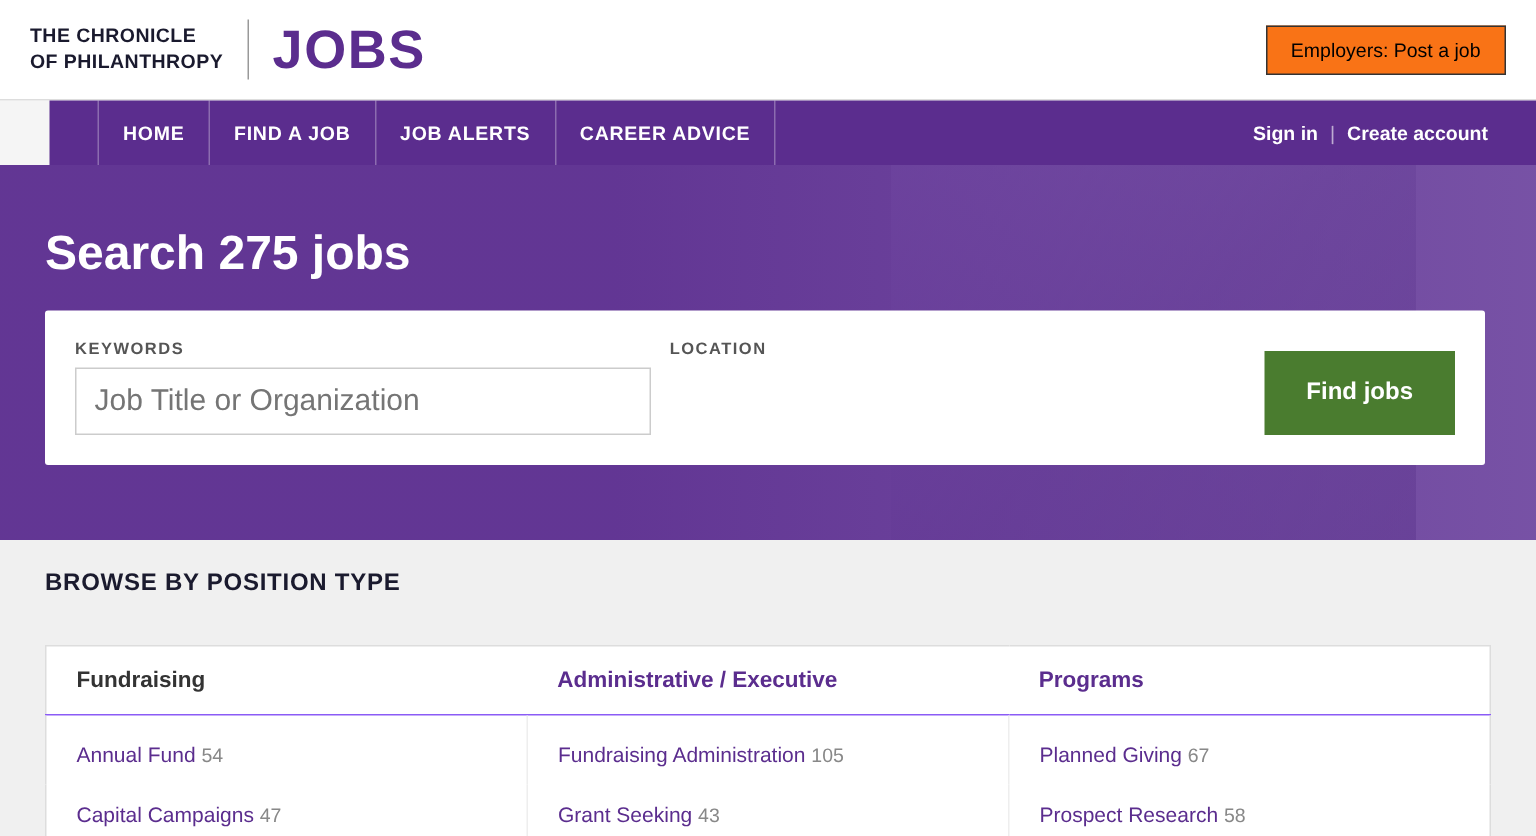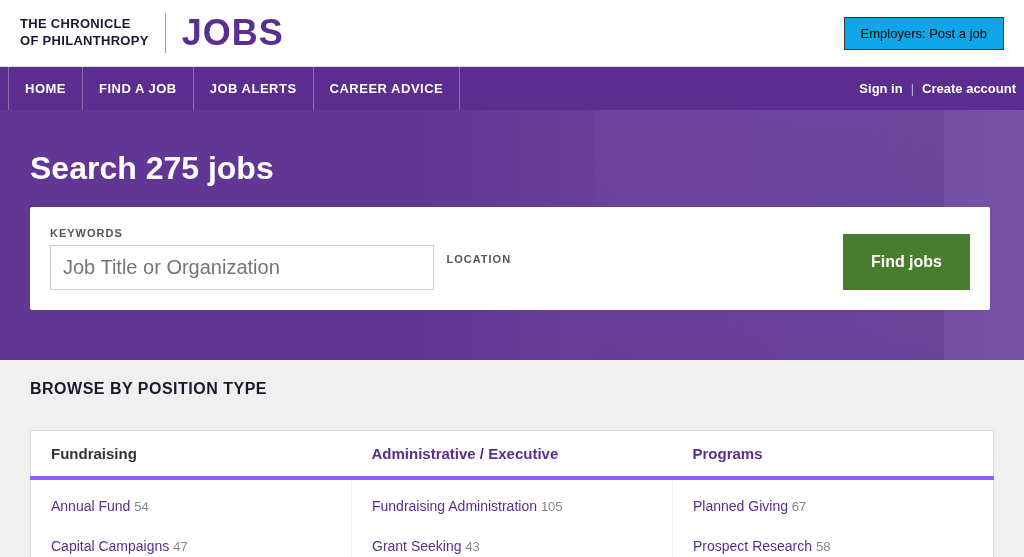--- a/index.html
+++ b/index.html
@@ -34,34 +34,35 @@
       margin: 0 4px;
     }
     .jobs-title {
       font-size: 36px;
       font-weight: bold;
       color: #5b2d8e;
       letter-spacing: 1px;
     }
     .post-job-btn {
       border: 1.5px solid #333;
-      background: #0ea5e9;
+      background: #f97316;
       padding: 8px 16px;
       font-size: 13px;
       cursor: pointer;
       font-weight: 500;
     }
 
     
     .nav-bar {
       background: #5b2d8e;
-      padding: 0 8px;
+      padding: 0 32px;
       display: flex;
       align-items: center;
       justify-content: space-between;
+      margin-left: 33px;
     }
     .nav-links {
       display: flex;
       align-items: center;
       gap: 0;
     }
     .nav-link {
       color: #fff;
       text-decoration: none;
       padding: 14px 16px;
@@ -135,21 +136,21 @@
       background: #fff;
       border-radius: 2px;
       padding: 20px;
       max-width: 960px;
       position: relative;
       z-index: 2;
     }
     .search-fields {
       display: flex;
       gap: 12px;
-      align-items: center;
+      align-items: flex-start;
     }
     .field-group {
       display: flex;
       flex-direction: column;
       gap: 6px;
     }
     .field-label {
       font-size: 11px;
       font-weight: bold;
       letter-spacing: 1px;
@@ -225,21 +226,21 @@
     
     .position-table {
       background: #fff;
       border: 1px solid #ddd;
       width: 100%;
       border-collapse: collapse;
     }
     .position-table th {
       padding: 14px 20px;
       text-align: left;
-      border-bottom: 4px solid #8b5cf6;
+      border-bottom: 1px solid #8b5cf6;
       font-size: 15px;
       font-weight: bold;
       color: #333;
       width: 33.33%;
     }
     .position-table th.link-header {
       color: #5b2d8e;
       cursor: pointer;
     }
     .position-table td {

